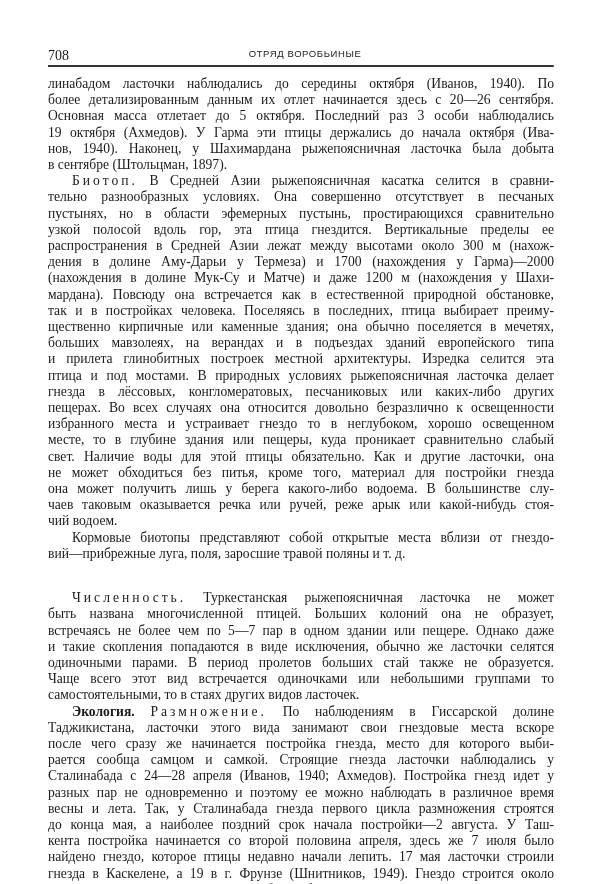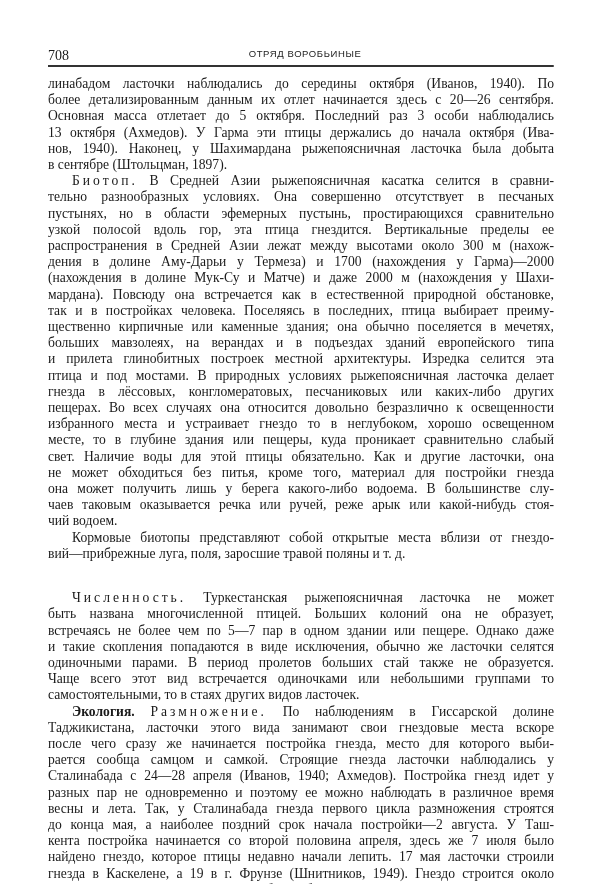--- a/index.html
+++ b/index.html
@@ -38,32 +38,32 @@
     <span class="page-number">708</span>
     <span class="header-title">ОТРЯД ВОРОБЬИНЫЕ</span>
   </div>
   <div class="rule"></div>
 
   <div class="body-text" id="body">
       <div>
         <span class="line"><span>линабадом ласточки наблюдались до середины октября (Иванов, 1940). По</span></span>
         <span class="line"><span>более детализированным данным их отлет начинается здесь с 20—26 сентября.</span></span>
         <span class="line"><span>Основная масса отлетает до 5 октября. Последний раз 3 особи наблюдались</span></span>
-        <span class="line"><span>13 октября (Ахмедов). У Гарма эти птицы держались до начала октября (Ива-</span></span>
+        <span class="line"><span>19 октября (Ахмедов). У Гарма эти птицы держались до начала октября (Ива-</span></span>
         <span class="line"><span>нов, 1940). Наконец, у Шахимардана рыжепоясничная ласточка была добыта</span></span>
         <span class="line last"><span>в сентябре (Штольцман, 1897).</span></span>
       </div>
       <div>
         <span class="line" style="padding-left: 24px;"><span class="spaced">Биотоп.</span><span> В Средней Азии рыжепоясничная касатка селится в сравни-</span></span>
         <span class="line"><span>тельно разнообразных условиях. Она совершенно отсутствует в песчаных</span></span>
         <span class="line"><span>пустынях, но в области эфемерных пустынь, простирающихся сравнительно</span></span>
         <span class="line"><span>узкой полосой вдоль гор, эта птица гнездится. Вертикальные пределы ее</span></span>
         <span class="line"><span>распространения в Средней Азии лежат между высотами около 300 м (нахож-</span></span>
         <span class="line"><span>дения в долине Аму-Дарьи у Термеза) и 1700 (нахождения у Гарма)—2000</span></span>
-        <span class="line"><span>(нахождения в долине Мук-Су и Матче) и даже 2000 м (нахождения у Шахи-</span></span>
+        <span class="line"><span>(нахождения в долине Мук-Су и Матче) и даже 1200 м (нахождения у Шахи-</span></span>
         <span class="line"><span>мардана). Повсюду она встречается как в естественной природной обстановке,</span></span>
         <span class="line"><span>так и в постройках человека. Поселяясь в последних, птица выбирает преиму-</span></span>
         <span class="line"><span>щественно кирпичные или каменные здания; она обычно поселяется в мечетях,</span></span>
         <span class="line"><span>больших мавзолеях, на верандах и в подъездах зданий европейского типа</span></span>
         <span class="line"><span>и прилета глинобитных построек местной архитектуры. Изредка селится эта</span></span>
         <span class="line"><span>птица и под мостами. В природных условиях рыжепоясничная ласточка делает</span></span>
         <span class="line"><span>гнезда в лёссовых, конгломератовых, песчаниковых или каких-либо других</span></span>
         <span class="line"><span>пещерах. Во всех случаях она относится довольно безразлично к освещенности</span></span>
         <span class="line"><span>избранного места и устраивает гнездо то в неглубоком, хорошо освещенном</span></span>
         <span class="line"><span>месте, то в глубине здания или пещеры, куда проникает сравнительно слабый</span></span>

